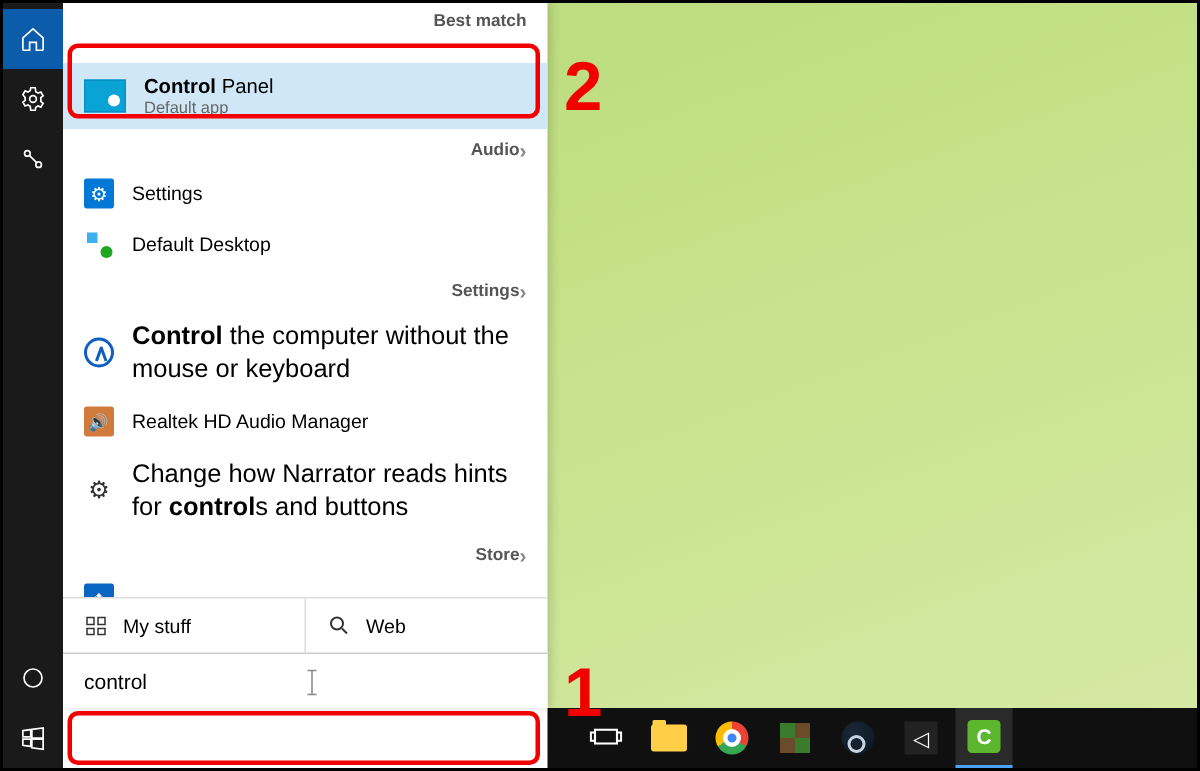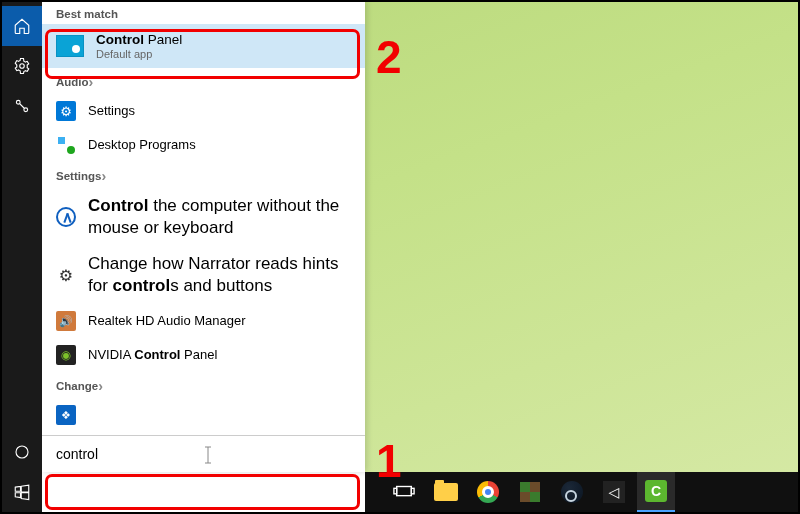--- a/index.html
+++ b/index.html
@@ -4,23 +4,23 @@
 <style>
   * { box-sizing: border-box; margin: 0; padding: 0; font-family: "Segoe UI", Arial, sans-serif; }
   html, body { width: 800px; height: 514px; overflow: hidden; }
   .frame { position: relative; width: 800px; height: 514px; border: 2px solid #000; background: linear-gradient(160deg,#b8d87a 0%,#c4e188 40%,#d6e9a6 100%); }
   .left-rail { position:absolute; left:0; top:0; width:40px; height:100%; background:#1a1a1a; display:flex; flex-direction:column; align-items:center; padding-top:4px; z-index:3; }
   .rail-item { width:40px; height:40px; display:flex; align-items:center; justify-content:center; color:#fff; cursor:pointer; }
   .rail-item.active { background:#0b5cab; }
   .rail-spacer { flex:1; }
   .rail-item svg { width:18px; height:18px; fill:none; stroke:#fff; stroke-width:1.5; }
   .start-panel { position:absolute; left:40px; top:0; width:323px; height:calc(100% - 40px); background:#fff; box-shadow:2px 0 6px rgba(0,0,0,.15); z-index:2; display:flex; flex-direction:column; font-size:13px; color:#000; }
-  .section-header { display:flex; align-items:center; justify-content:flex-start; padding:6px 14px 4px 14px; font-size:11.5px; color:#555; font-weight:600; }
+  .section-header { display:flex; align-items:center; justify-content:flex-end; padding:6px 14px 4px 14px; font-size:11.5px; color:#555; font-weight:600; }
   .section-header .chev { color:#888; font-size:14px; }
-  .best-match { display:flex; align-items:center; gap:12px; padding:8px 14px; background:#cfe7f7; }
+  .best-match { display:flex; align-items:center; gap:12px; padding:8px 14px; background:#cfe7f7;margin-top:18px; }
   .bm-icon { width:28px; height:22px; background:#0aa3d6; border:1px solid #0891c3; position:relative; }
   .bm-icon::after { content:""; position:absolute; right:3px; bottom:3px; width:8px; height:8px; border-radius:50%; background:#fff; }
   .bm-text .t1 { font-size:13.5px; }
   .bm-text .t2 { font-size:11px; color:#666; margin-top:1px; }
   .result-item { display:flex; align-items:center; gap:12px; padding:7px 14px; cursor:pointer; }
   .result-item .txt { font-size:13px; line-height:1.3; }
   .result-item.twoline .txt { font-size:17px; }
   .ri-icon { width:20px; height:20px; flex-shrink:0; display:flex; align-items:center; justify-content:center; border-radius:2px; }
   .ic-settings-app { background:#0078d7; }
   .ic-settings-app::after { content:"⚙"; color:#fff; font-size:13px; }
@@ -118,53 +118,71 @@
       <div class="section-header">
         <span>Audio</span>
         <span class="chev">›</span>
       </div>
       <div class="result-item">
         <div class="ri-icon ic-settings-app"></div>
         <div class="txt">Settings</div>
       </div>
       <div class="result-item">
         <div class="ri-icon ic-default"></div>
-        <div class="txt">Desktop Programs</div>
+        <div class="txt">Default Desktop</div>
       </div>
 
       <div class="section-header">
         <span>Settings</span>
         <span class="chev">›</span>
       </div>
       <div class="result-item twoline">
         <div class="ri-icon ic-ease"></div>
         <div class="txt"><span></span><b>Control</b><span> the computer without the mouse or keyboard</span></div>
       </div>
+      <div class="result-item">
+        <div class="ri-icon ic-realtek"></div>
+        <div class="txt"><span>Realtek HD Audio Manager</span></div>
+      </div>
       <div class="result-item twoline">
         <div class="ri-icon ic-gear-dark"></div>
         <div class="txt"><span>Change how Narrator reads hints for </span><b>control</b><span>s and buttons</span></div>
       </div>
-      <div class="result-item">
-        <div class="ri-icon ic-realtek"></div>
-        <div class="txt"><span>Realtek HD Audio Manager</span></div>
-      </div>
-      <div class="result-item">
-        <div class="ri-icon ic-nvidia"></div>
-        <div class="txt"><span>NVIDIA </span><b>Control</b><span> Panel</span></div>
-      </div>
-
-      <div class="section-header">
-        <span>Change</span>
+
+      <div class="section-header">
+        <span>Store</span>
         <span class="chev">›</span>
       </div>
       <div class="result-item">
         <div class="ri-icon ic-store"></div>
       </div>
     </div>
 
+    <div class="btm-split">
+      <div class="btm-btn">
+        <span class="mi">
+          <svg viewBox="0 0 24 24" width="16" height="16" fill="none" stroke="#333" stroke-width="1.5">
+              <rect x="3" y="4" width="7" height="7"></rect>
+              <rect x="14" y="4" width="7" height="7"></rect>
+              <rect x="3" y="15" width="7" height="6"></rect>
+              <rect x="14" y="15" width="7" height="6"></rect>
+            </svg>
+        </span>
+        <span>My stuff</span>
+      </div>
+      <div class="btm-btn">
+        <span class="mi">
+          <svg viewBox="0 0 24 24" width="16" height="16" fill="none" stroke="#333" stroke-width="2">
+              <circle cx="10" cy="10" r="6"></circle>
+              <path d="M15 15l5 5"></path>
+            </svg>
+        </span>
+        <span>Web</span>
+      </div>
+    </div>
 
     <div class="search-box">
       <input type="text" value="control" placeholder="Search Windows" style="">
       <span class="cursor">
         <svg width="12" height="18" viewBox="0 0 12 18" stroke="#888" stroke-width="1" fill="none">
             <path d="M3 1h6M3 17h6M6 1v16"></path>
           </svg>
       </span>
     </div>
   </div>

